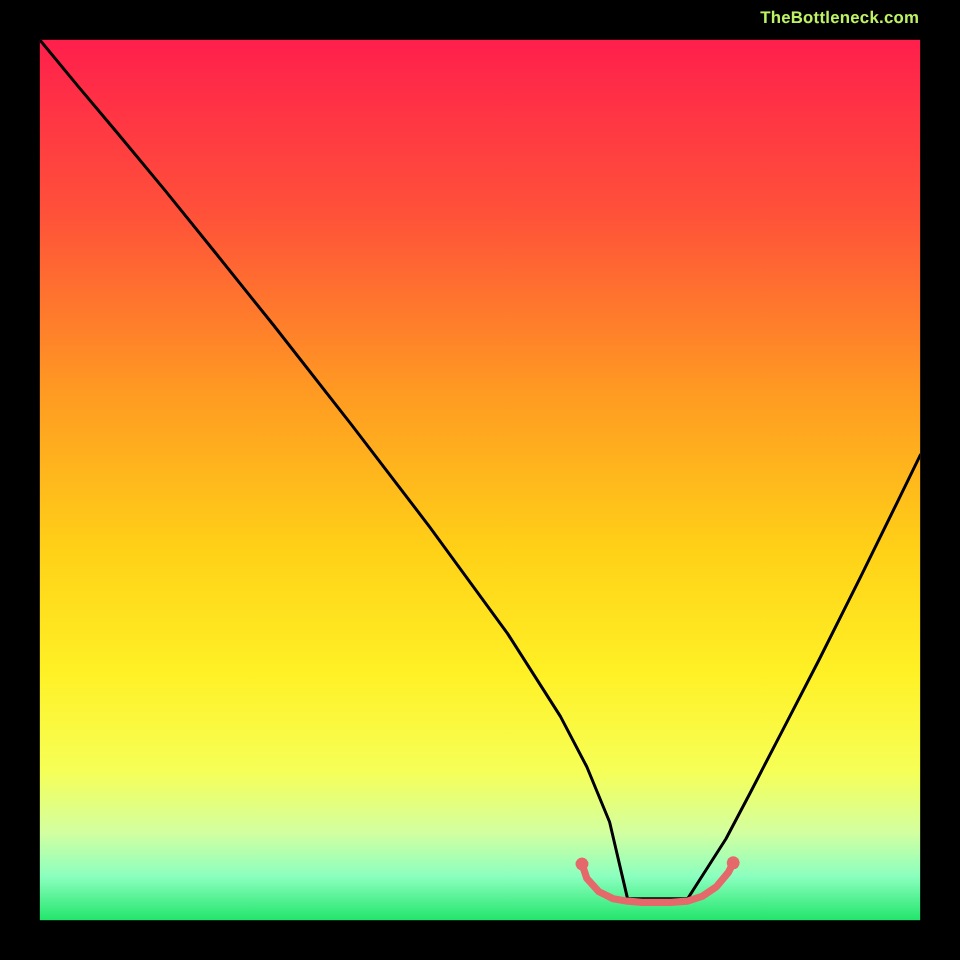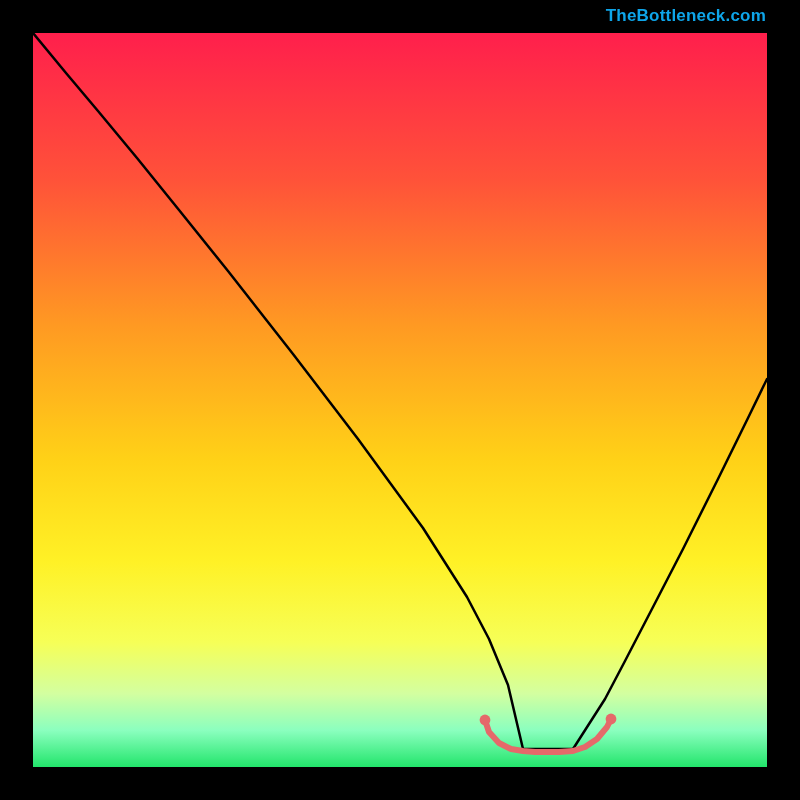--- a/index.html
+++ b/index.html
@@ -22,23 +22,23 @@
     position: absolute;
     left: 0;
     top: 0;
     width: 734px;
     height: 734px;
   }
   .watermark {
     position: absolute;
     top: 6px;
     right: 34px;
-    color: #0ea5e9;
+    color: #bef264;
     font-family: Arial, Helvetica, sans-serif;
-    font-size: 17px;
+    font-size: 14px;
     font-weight: 600;
     letter-spacing: 0.2px;
   }
 </style>
 </head>
 <body>
 
 <div class="frame">
   <svg class="plot" viewBox="0 0 734 734" preserveAspectRatio="none">
     <defs>

